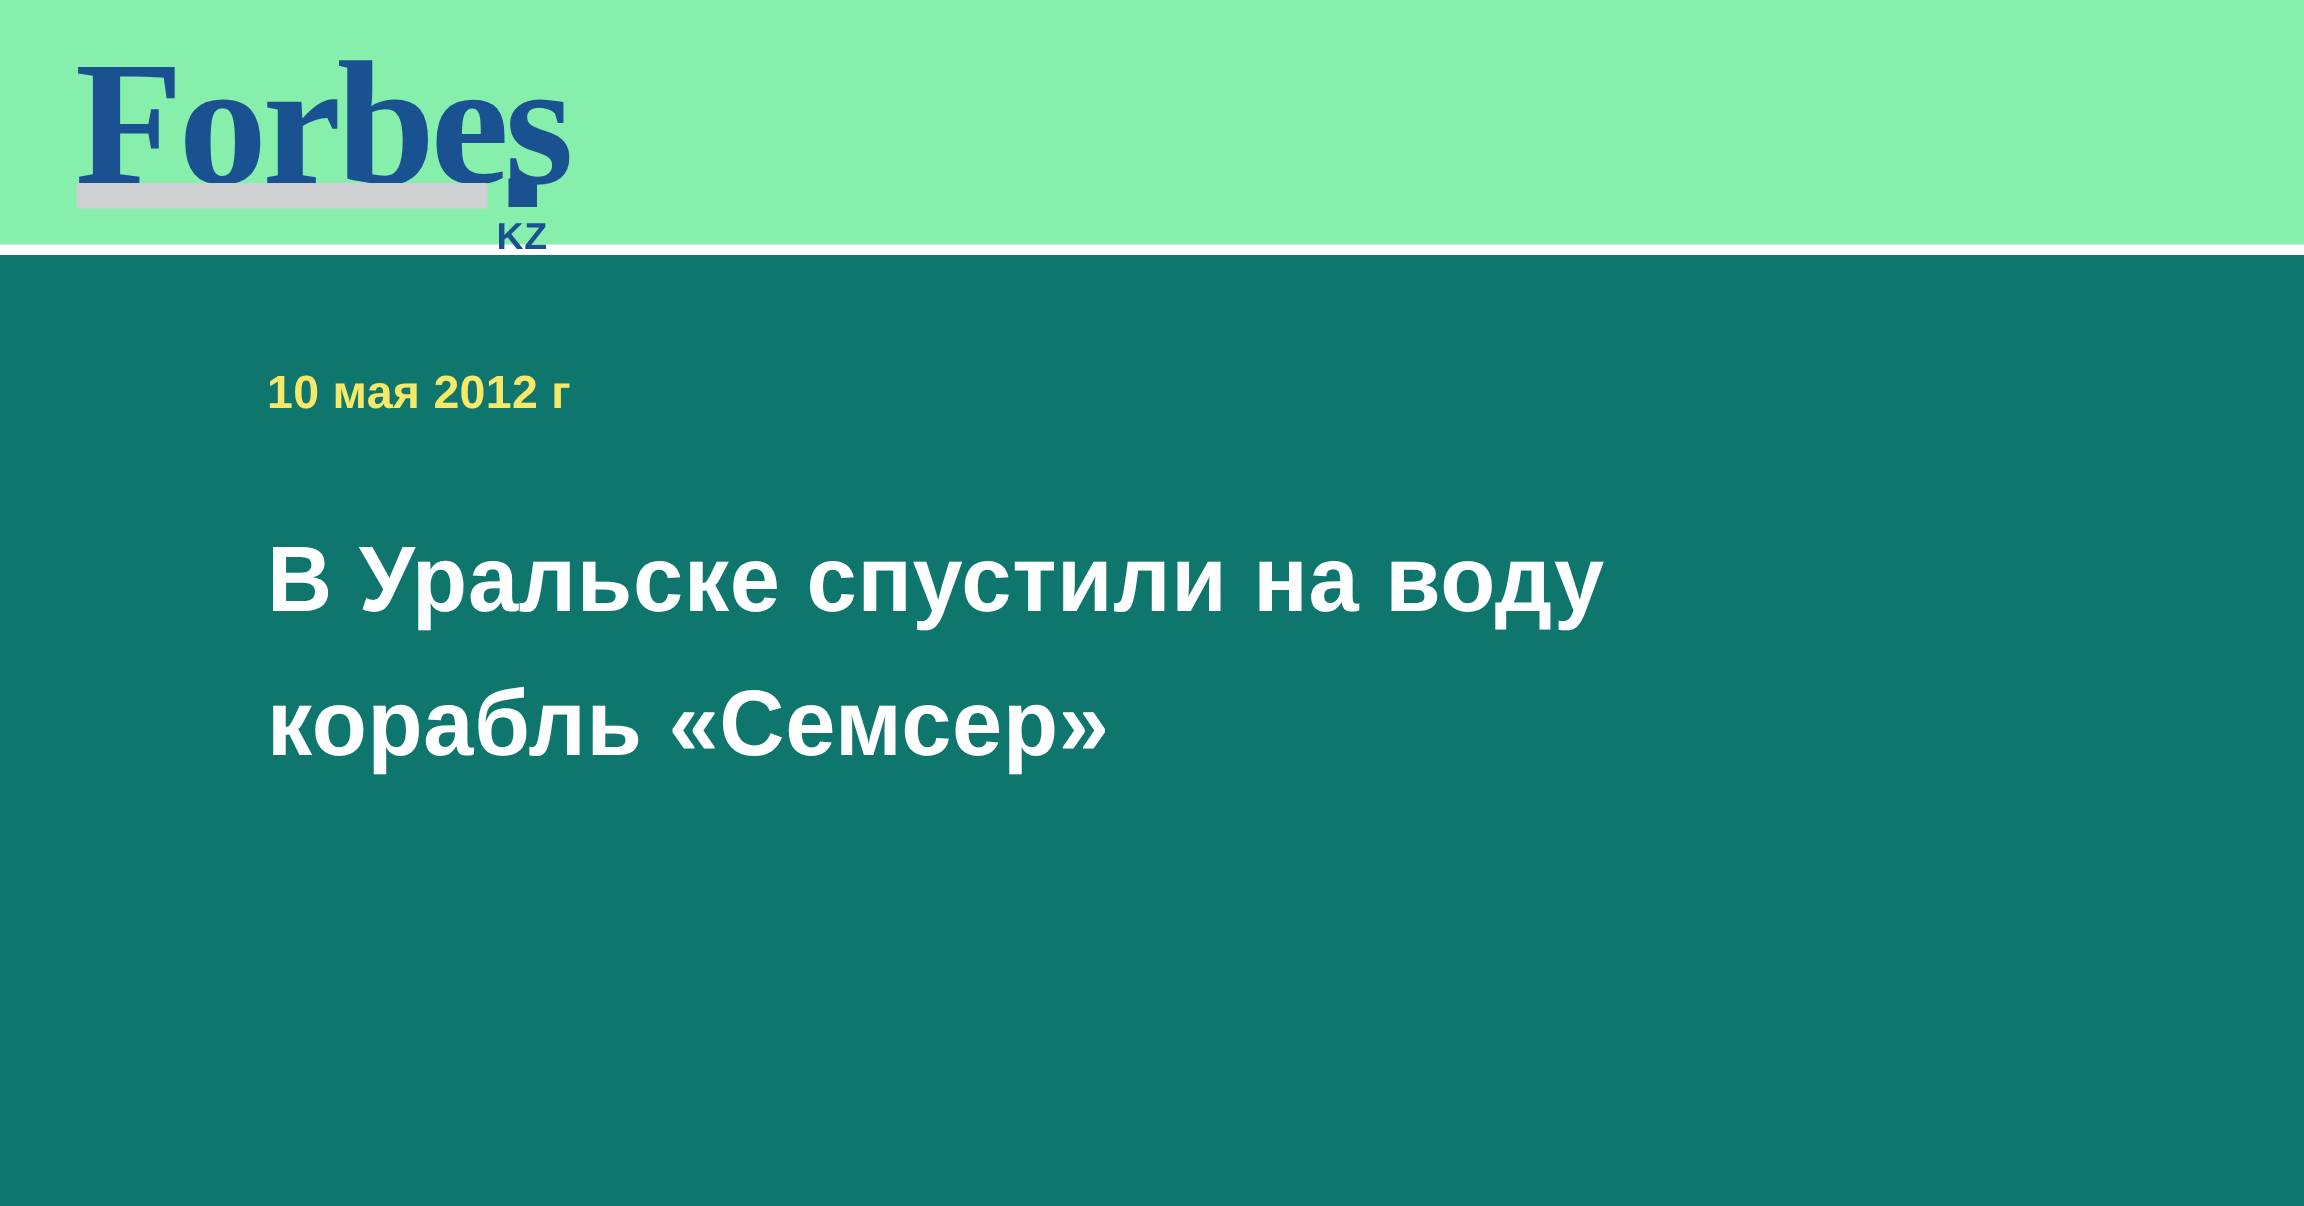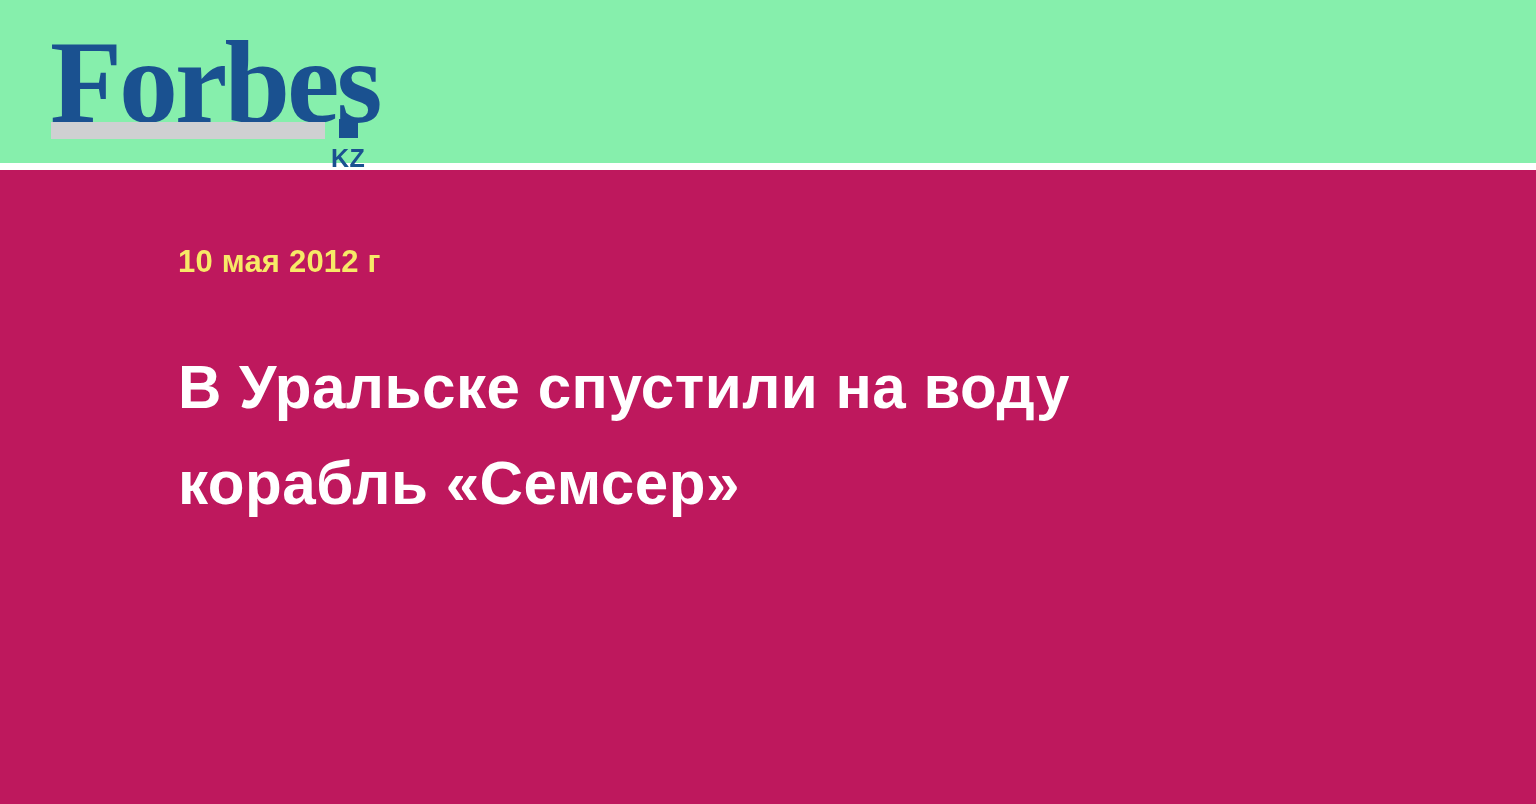--- a/index.html
+++ b/index.html
@@ -87,21 +87,21 @@
     text-transform: uppercase;
   }
 
   
   .article-hero {
     position: absolute;
     left: 0;
     top: 170px;
     width: 1536px;
     height: 634px;
-    background: #be185d;
+    background: #0f766e;
   }
 
   .article-inner {
     position: absolute;
     left: 178px;
     top: 75px;
     width: 1100px;
   }
 
   .article-date {

